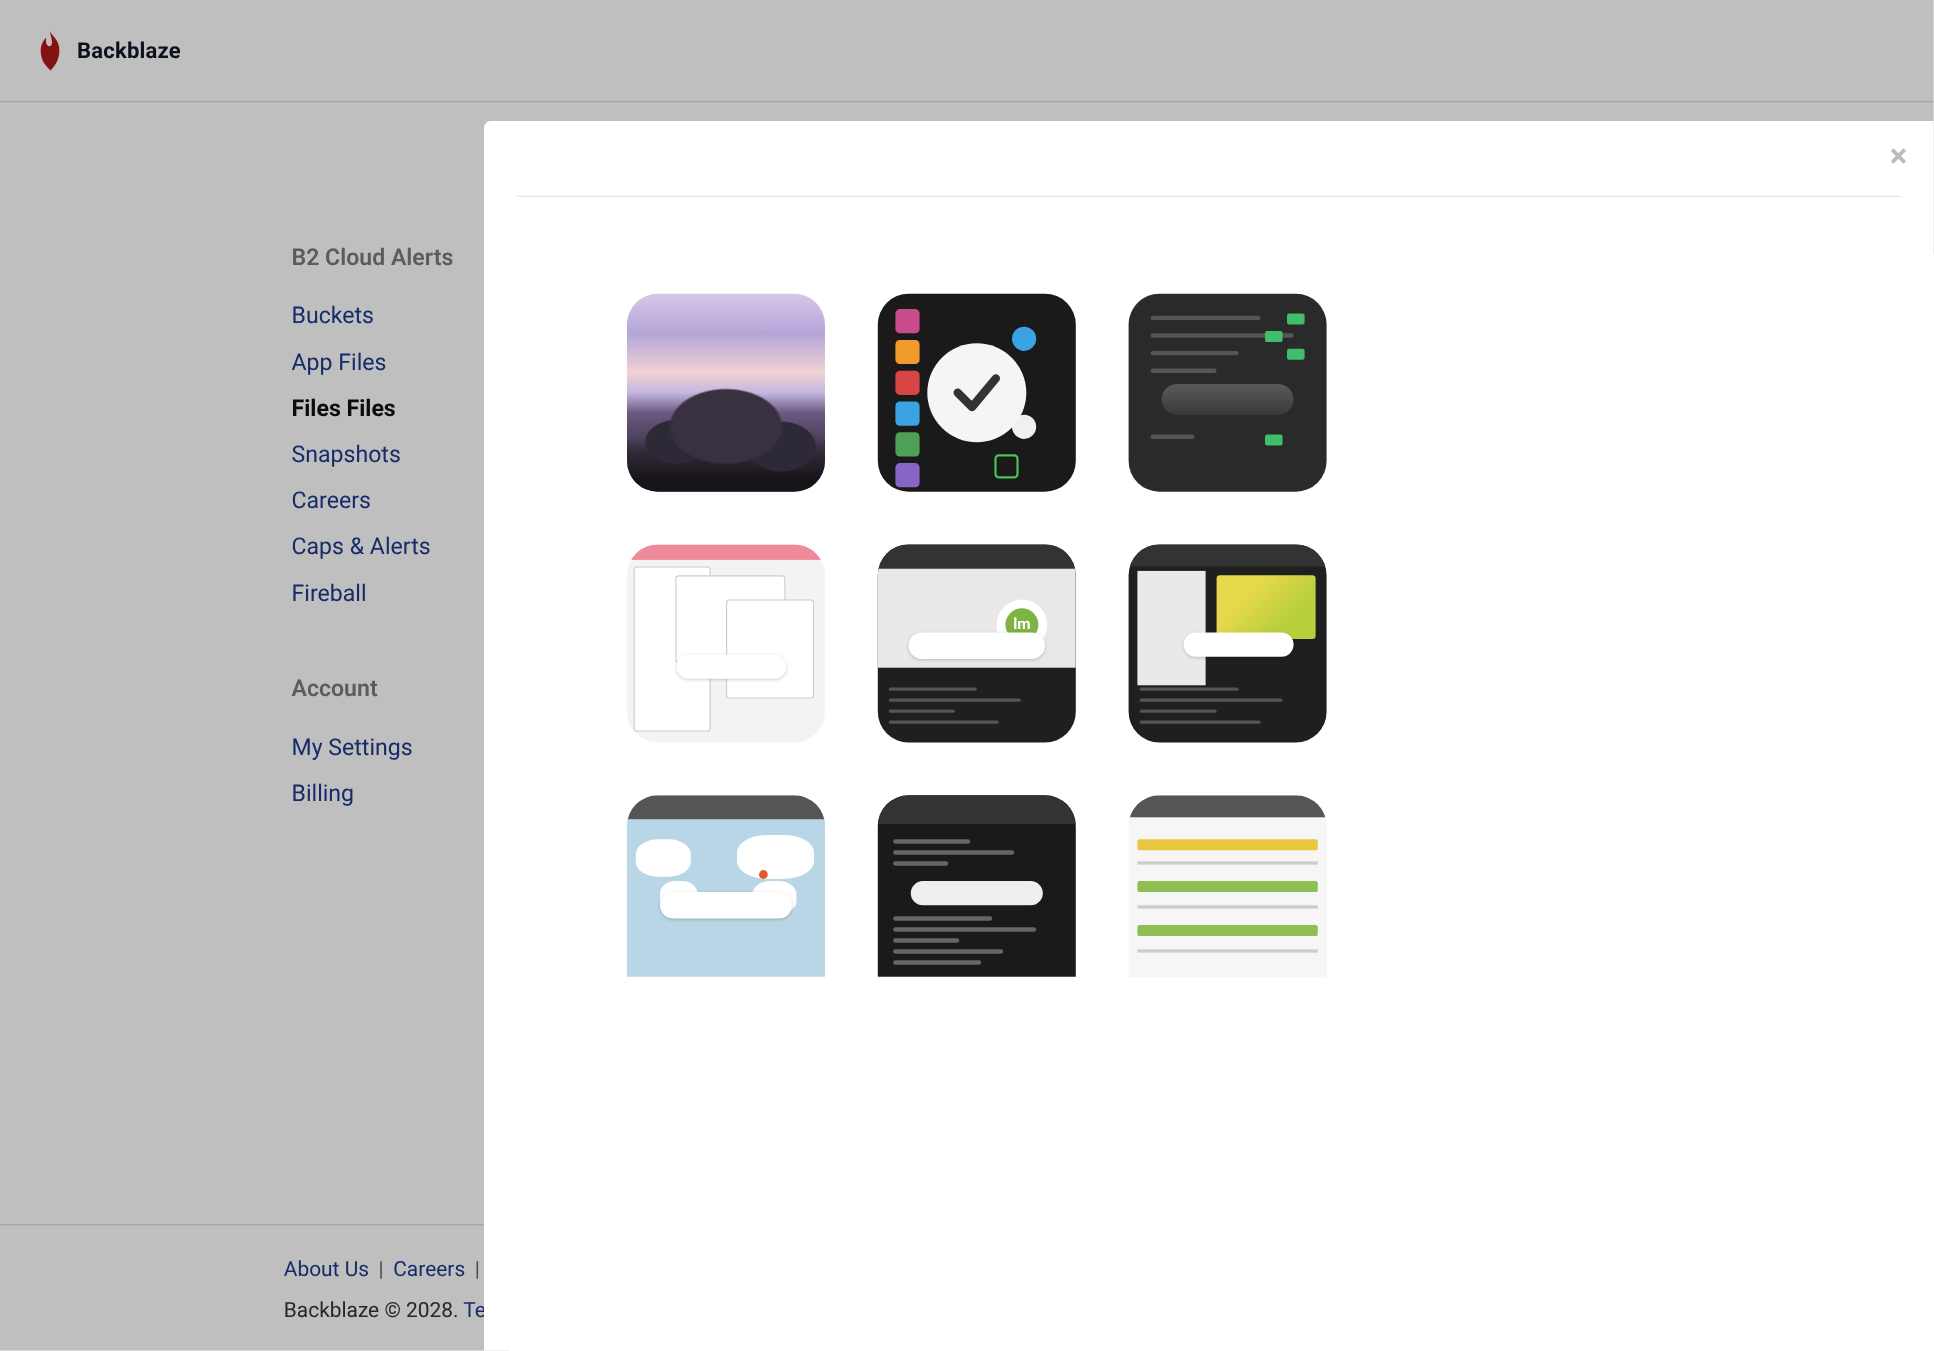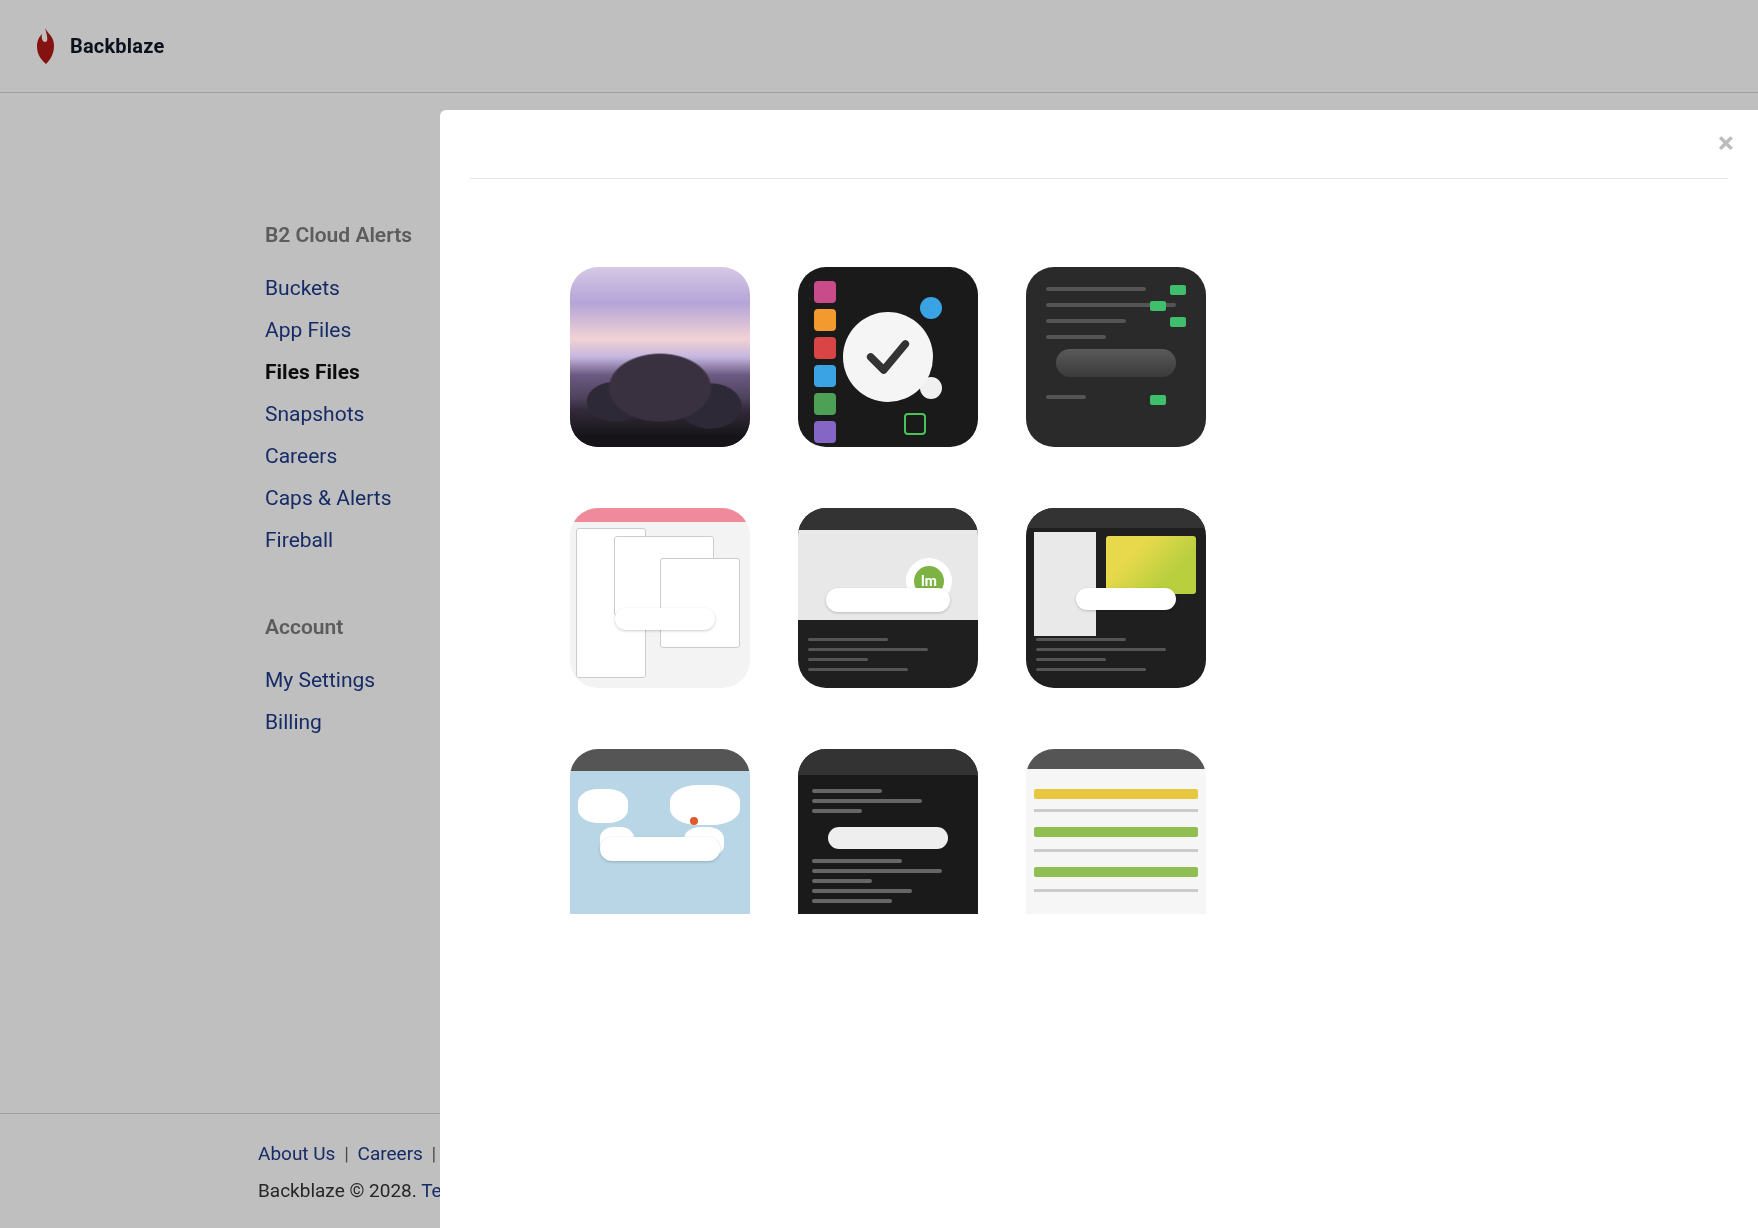--- a/index.html
+++ b/index.html
@@ -107,21 +107,21 @@
   }
   .modal-divider {
     border: none;
     border-top: 1px solid #e5e5e5;
     margin: 40px 0 0 0;
   }
   .thumb-grid {
     padding: 88px 100px 0 100px;
     display: grid;
     grid-template-columns: repeat(3, 180px);
-    gap: 61px;
+    gap: 48px;
     justify-content: start;
     column-gap: 48px;
   }
   .thumb {
     width: 180px;
     height: 180px;
     border-radius: 28px;
     background: #ddd;
     overflow: hidden;
     position: relative;

